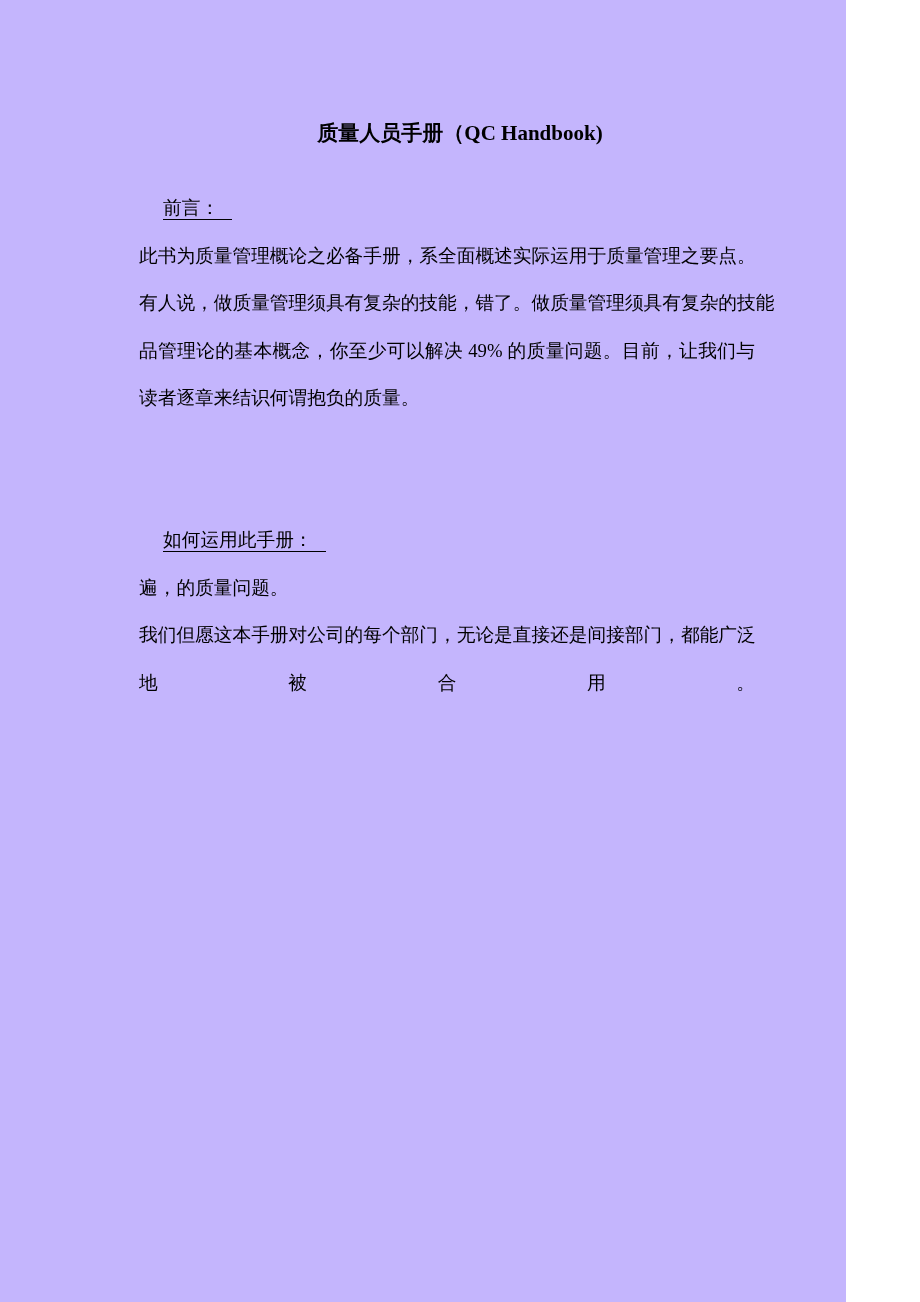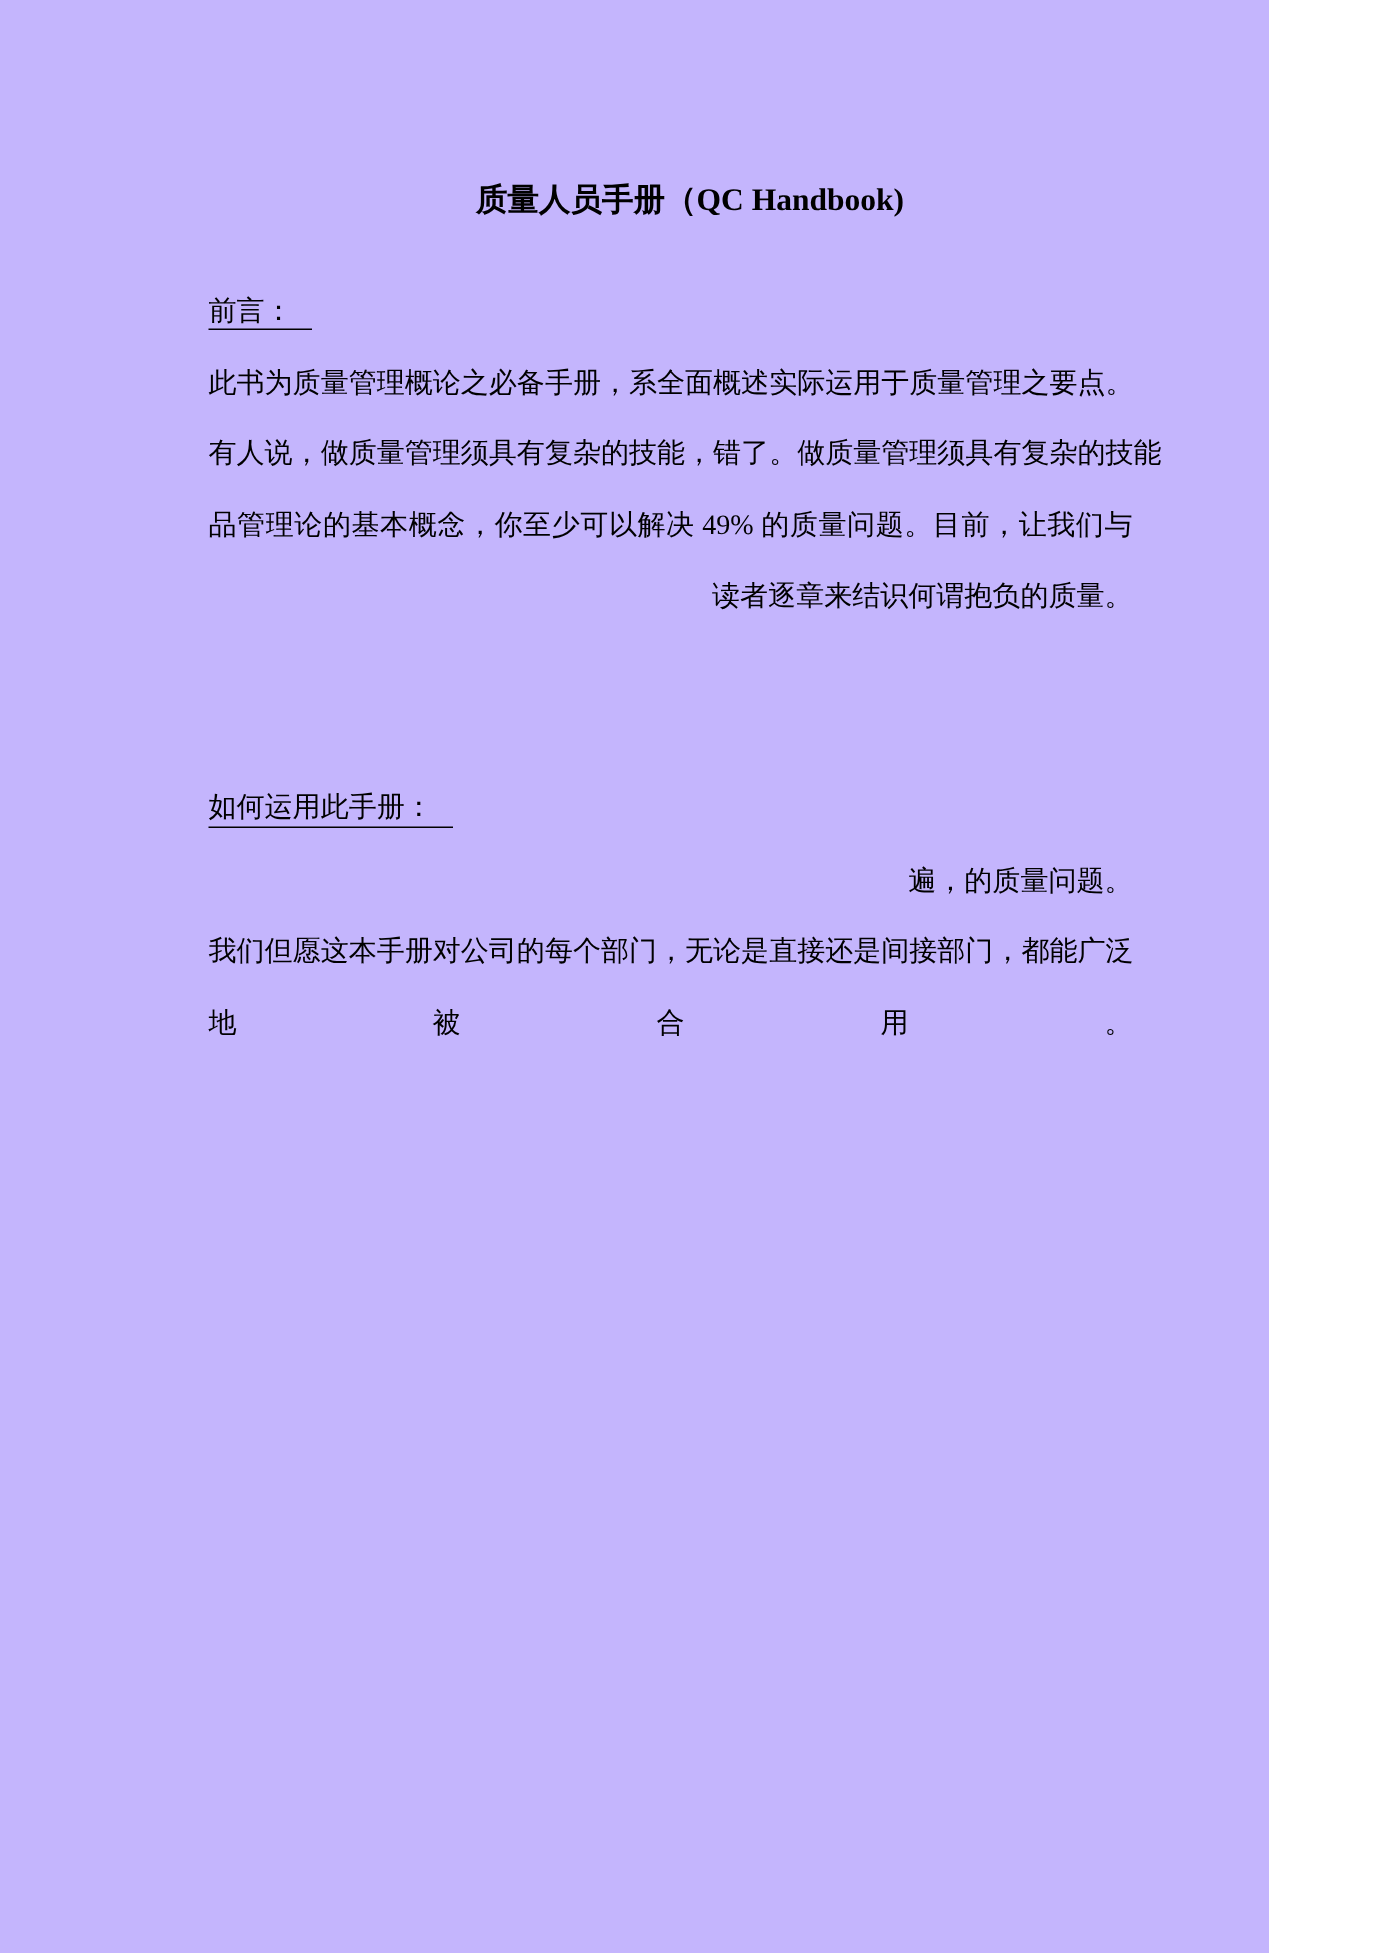--- a/index.html
+++ b/index.html
@@ -26,39 +26,40 @@
     white-space: nowrap;
   }
   .content {
     margin-left: 139px;
     width: 616px;
     font-size: 18.7px;
   }
   .heading {
     line-height: 47.6px;
     white-space: nowrap;
+    margin-left: 24px;
   }
   .heading .u {
     border-bottom: 1.4px solid #000;
     padding-right: 13px;
     padding-bottom: 1px;
   }
   .heading-preface { margin-top: 27px; }
-  .heading-usage   { margin-top: 94px; font-family: Liberation Mono, monospace; }
+  .heading-usage   { margin-top: 94px; }
   .line {
     line-height: 47.6px;
     white-space: nowrap;
   }
   .full {
     text-align: justify;
     text-align-last: justify;
     text-justify: inter-character;
   }
   .short {
-    text-align: right;
+    text-align: left;
   }
   .dist {
     display: flex;
     justify-content: space-between;
     line-height: 47.6px;
   }
   .dist span { display: inline-block; }
 </style>
 </head>
 <body>

